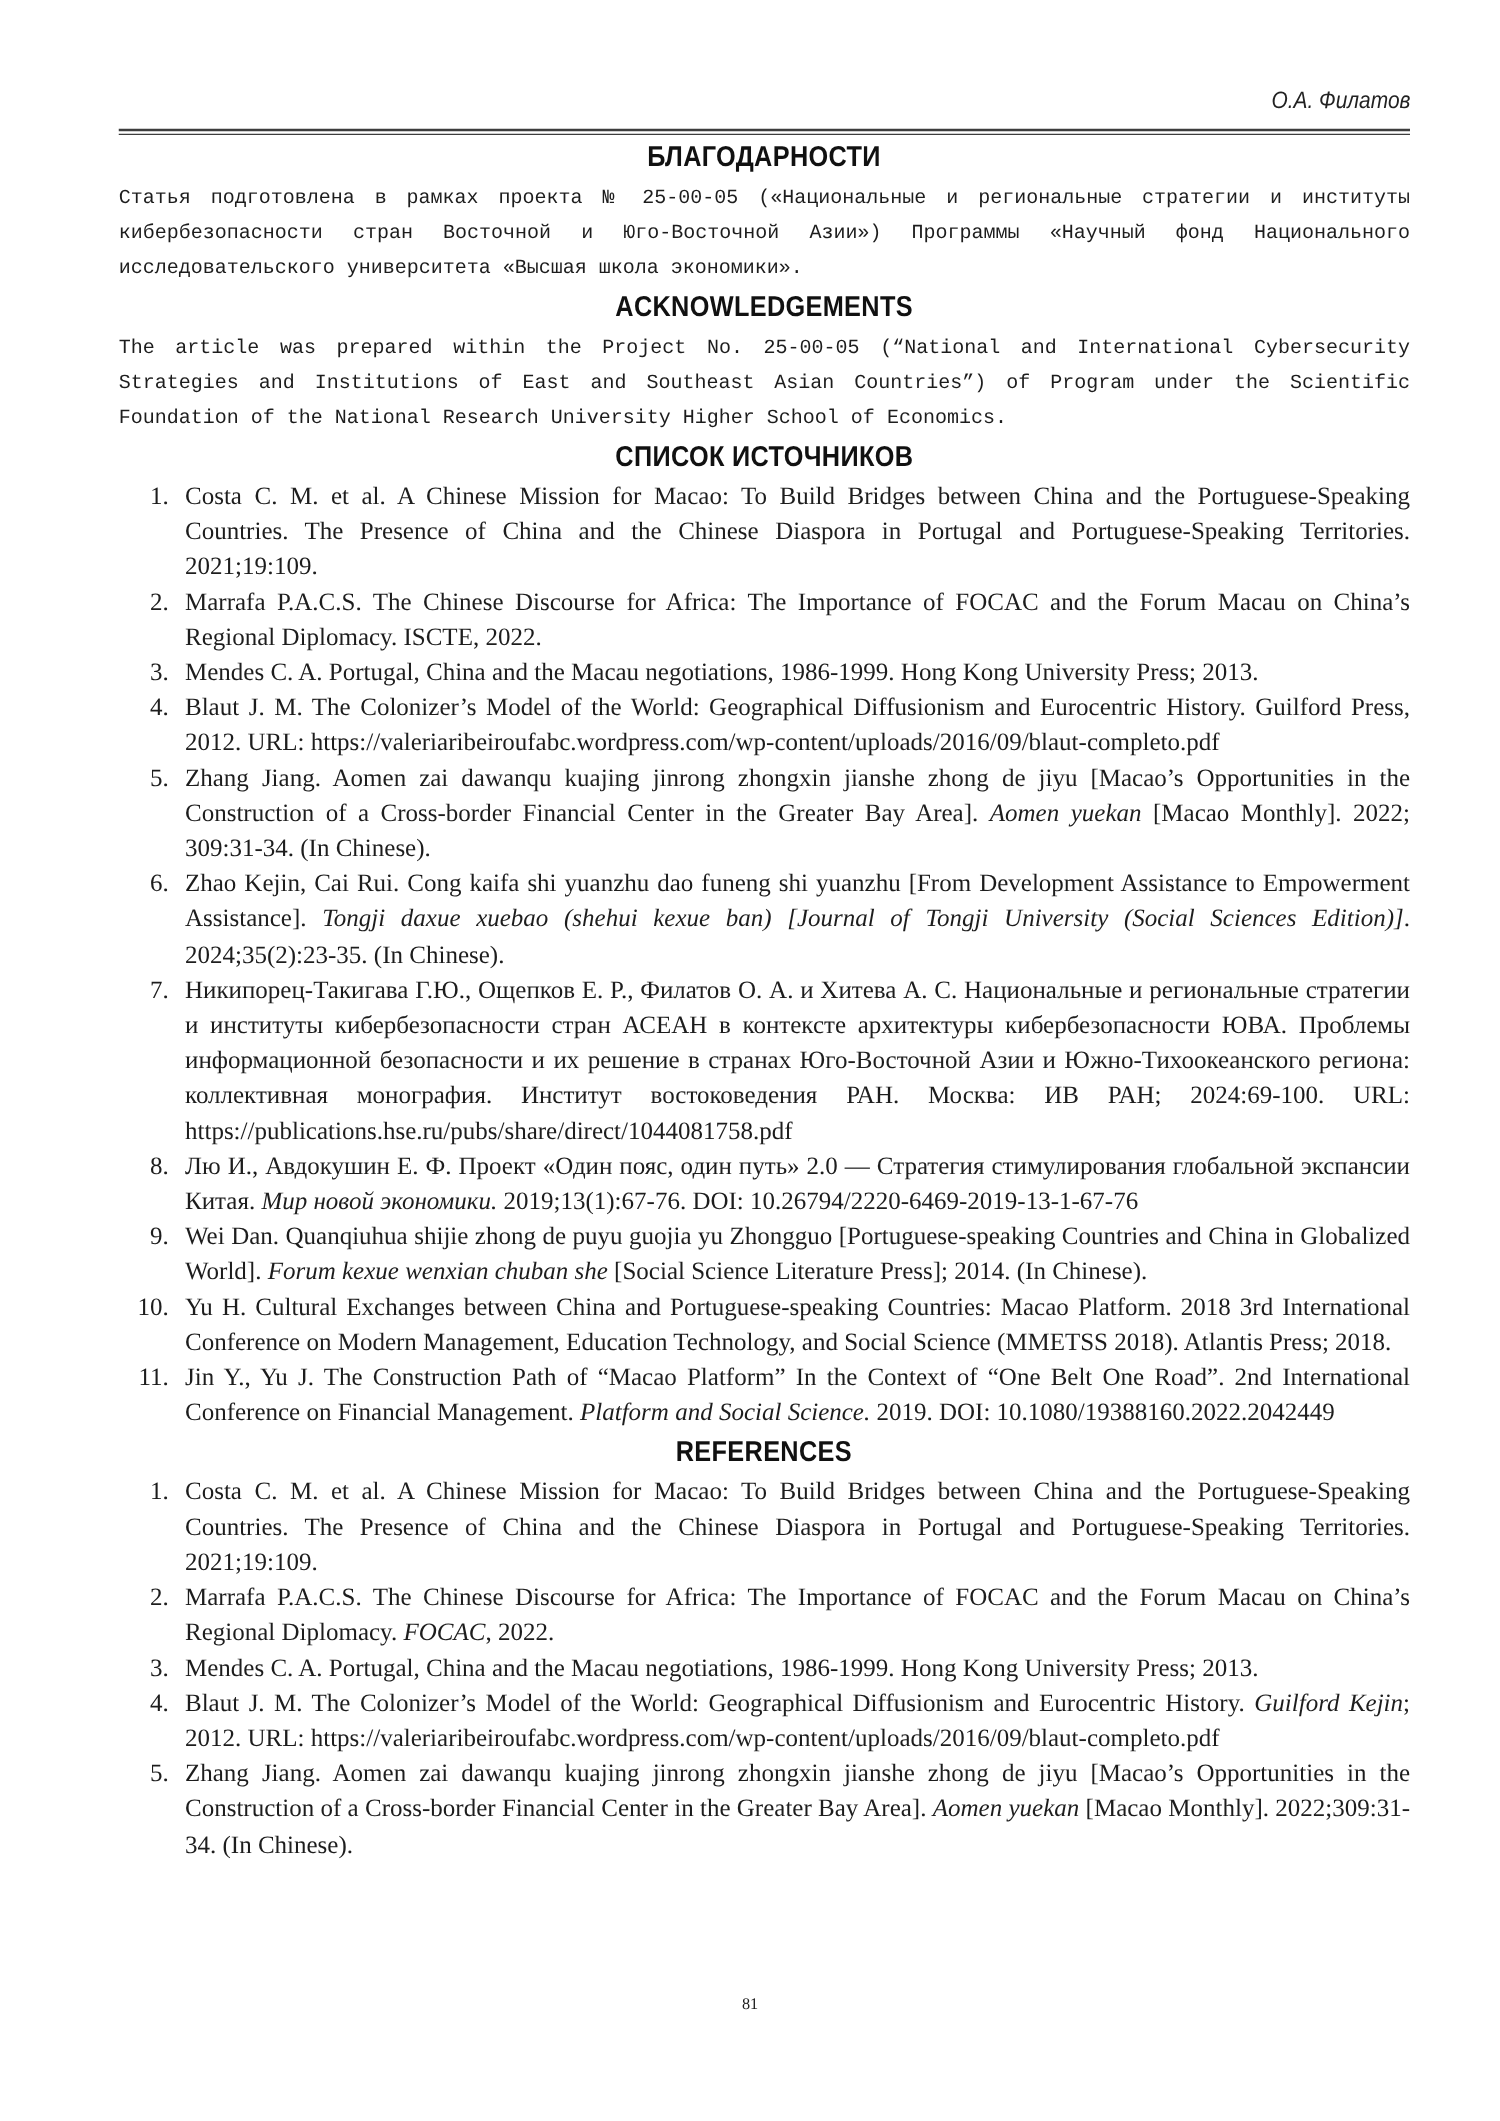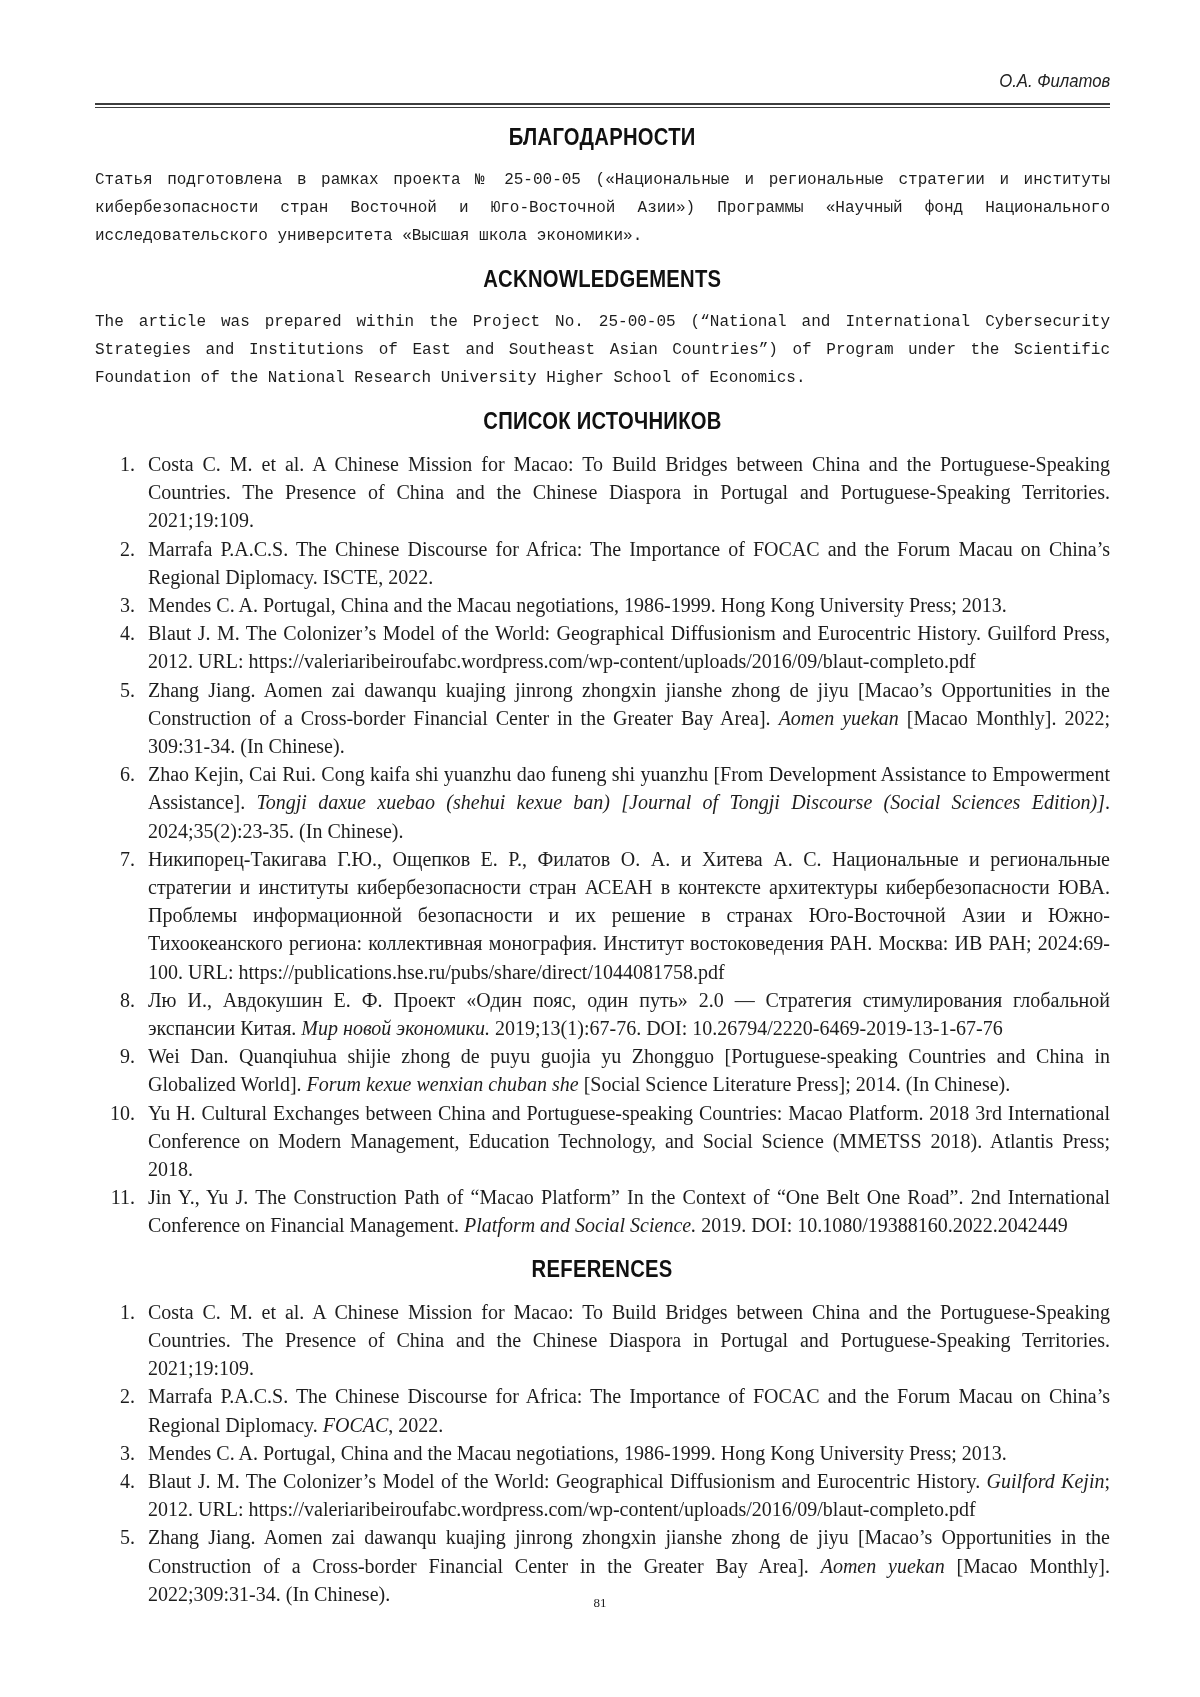--- a/index.html
+++ b/index.html
@@ -5,21 +5,21 @@
   html, body {
     margin: 0;
     padding: 0;
     background: #ffffff;
   }
   .page {
     position: relative;
     width: 1200px;
     height: 1697px;
     box-sizing: border-box;
-    padding: 70px 90px 0 95px;
+    padding: 70px 72px 0 95px;
     background: #ffffff;
     font-family: "Liberation Serif", "DejaVu Serif", serif;
     color: #1d1d1d;
     overflow: hidden;
   }
   .running-head {
     text-align: right;
     font-family: "Liberation Sans", "DejaVu Sans", sans-serif;
     font-style: italic;
     font-size: 19px;
@@ -31,21 +31,21 @@
     transform: scaleX(0.88);
   }
   .running-head .condensed { transform-origin: right center; }
   .double-rule {
     margin-top: 11px;
     height: 2px;
     border-top: 2px solid #3d3d3d;
     border-bottom: 1.5px solid #3d3d3d;
   }
   h2.section-heading {
-    margin: 16px;
+    margin: 4px;
     text-align: center;
     font-family: "Liberation Sans", "DejaVu Sans", sans-serif;
     font-weight: 700;
     font-size: 23px;
     line-height: 26px;
     letter-spacing: 0.3px;
     color: #111111;
   }
   h2.section-heading .condensed { transform-origin: center center; }
   .mt-first { margin-top: 28px; }
@@ -113,21 +113,21 @@
   </section>
 
   <section>
     <h2 class="section-heading mt-list-section"><span class="condensed">СПИСОК ИСТОЧНИКОВ</span></h2>
     <ol class="ref-list" id="sources-list">
         <li><span class="num">1.</span><span><span>Costa C. M. et al. A Chinese Mission for Macao: To Build Bridges between China and the Portuguese-Speaking Countries. The Presence of China and the Chinese Diaspora in Portugal and Portuguese-Speaking Territories. 2021;19:109.</span></span></li>
         <li><span class="num">2.</span><span><span>Marrafa P.A.C.S. The Chinese Discourse for Africa: The Importance of FOCAC and the Forum Macau on China’s Regional Diplomacy. ISCTE, 2022.</span></span></li>
         <li><span class="num">3.</span><span><span>Mendes C. A. Portugal, China and the Macau negotiations, 1986-1999. Hong Kong University Press; 2013.</span></span></li>
         <li><span class="num">4.</span><span><span>Blaut J. M. The Colonizer’s Model of the World: Geographical Diffusionism and Eurocentric History. Guilford Press, 2012. URL: https://valeriaribeiroufabc.wordpress.com/wp-content/uploads/2016/09/blaut-completo.pdf</span></span></li>
         <li><span class="num">5.</span><span><span>Zhang Jiang. Aomen zai dawanqu kuajing jinrong zhongxin jianshe zhong de jiyu [Macao’s Opportunities in the Construction of a Cross-border Financial Center in the Greater Bay Area]. </span><span class="it">Aomen yuekan</span><span> [Macao Monthly]. 2022; 309:31-34. (In Chinese).</span></span></li>
-        <li><span class="num">6.</span><span><span>Zhao Kejin, Cai Rui. Cong kaifa shi yuanzhu dao funeng shi yuanzhu [From Development Assistance to Empowerment Assistance]. </span><span class="it">Tongji daxue xuebao (shehui kexue ban) [Journal of Tongji Discourse (Social Sciences Edition)]</span><span>. 2024;35(2):23-35. (In Chinese).</span></span></li>
+        <li><span class="num">6.</span><span><span>Zhao Kejin, Cai Rui. Cong kaifa shi yuanzhu dao funeng shi yuanzhu [From Development Assistance to Empowerment Assistance]. </span><span class="it">Tongji daxue xuebao (shehui kexue ban) [Journal of Tongji University (Social Sciences Edition)]</span><span>. 2024;35(2):23-35. (In Chinese).</span></span></li>
         <li><span class="num">7.</span><span><span>Никипорец-Такигава Г.Ю., Ощепков Е. Р., Филатов О. А. и Хитева А. С. Национальные и региональные стратегии и институты кибербезопасности стран АСЕАН в контексте архитектуры кибербезопасности ЮВА. Проблемы информационной безопасности и их решение в странах Юго-Восточной Азии и Южно-Тихоокеанского региона: коллективная монография. Институт востоковедения РАН. Москва: ИВ РАН; 2024:69-100. URL: https://publications.hse.ru/pubs/share/direct/1044081758.pdf</span></span></li>
         <li><span class="num">8.</span><span><span>Лю И., Авдокушин Е. Ф. Проект «Один пояс, один путь» 2.0 — Стратегия стимулирования глобальной экспансии Китая. </span><span class="it">Мир новой экономики.</span><span> 2019;13(1):67-76. DOI: 10.26794/2220-6469-2019-13-1-67-76</span></span></li>
         <li><span class="num">9.</span><span><span>Wei Dan. Quanqiuhua shijie zhong de puyu guojia yu Zhongguo [Portuguese-speaking Countries and China in Globalized World]. </span><span class="it">Forum kexue wenxian chuban she</span><span> [Social Science Literature Press]; 2014. (In Chinese).</span></span></li>
         <li><span class="num">10.</span><span><span>Yu H. Cultural Exchanges between China and Portuguese-speaking Countries: Macao Platform. 2018 3rd International Conference on Modern Management, Education Technology, and Social Science (MMETSS 2018). Atlantis Press; 2018.</span></span></li>
         <li><span class="num">11.</span><span><span>Jin Y., Yu J. The Construction Path of “Macao Platform” In the Context of “One Belt One Road”. 2nd International Conference on Financial Management. </span><span class="it">Platform and Social Science.</span><span> 2019. DOI: 10.1080/19388160.2022.2042449</span></span></li>
       </ol>
   </section>
 
   <section>
     <h2 class="section-heading mt-section"><span class="condensed">REFERENCES</span></h2>

